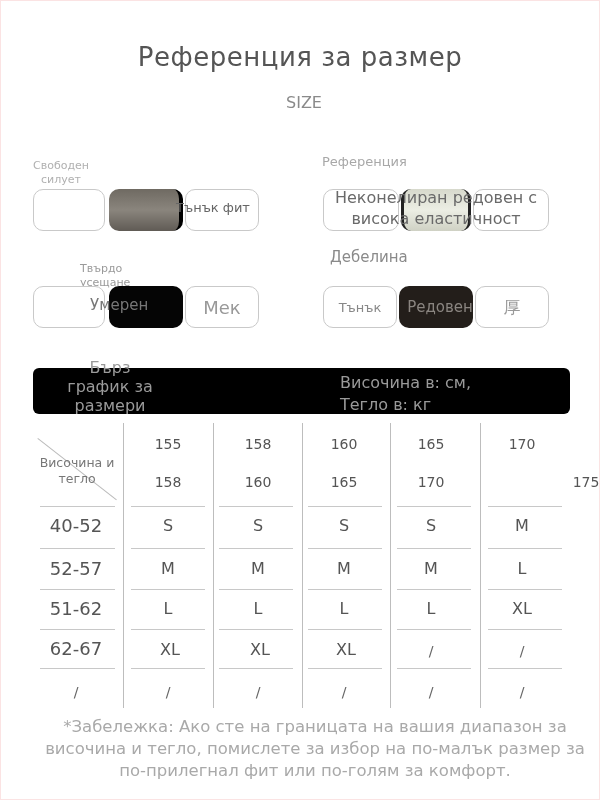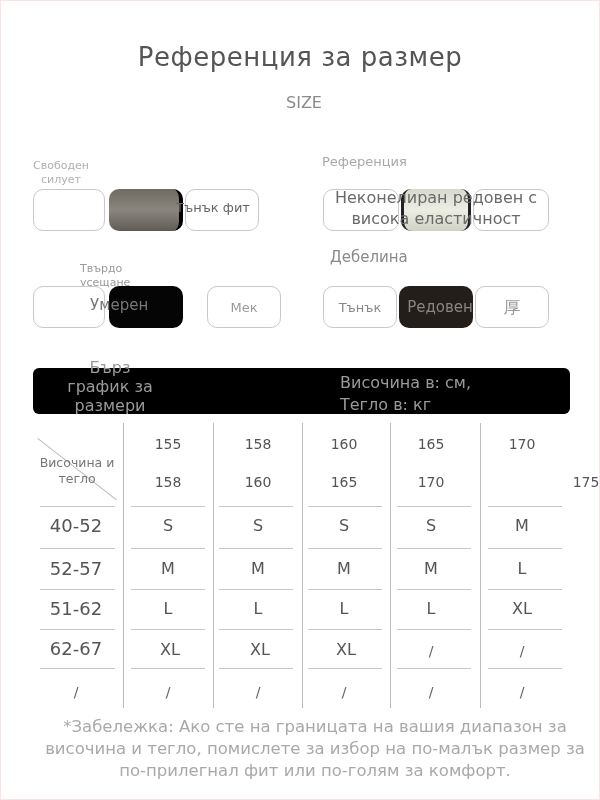--- a/index.html
+++ b/index.html
@@ -52,21 +52,21 @@
 
 <div class="grp-label mid" style="left:322px;top:155px;">Референция</div>
 <div class="seg" style="left:323px;top:189px;width:76px;"></div>
 <div class="seg sel-light" style="left:401px;top:189px;width:70px;"></div>
 <div class="seg" style="left:473px;top:189px;width:76px;"></div>
 <div class="overtext" style="left:330px;top:187px;width:212px;text-align:center;font-size:16px;line-height:21px;white-space:normal;color:#6a6a6a;">Неконелиран редовен с висока еластичност</div>
 
 <div class="grp-label" style="left:32px;top:262px;width:52px;text-align:left;color:#9a9a9a;margin-left:48px;">Твърдо усещане</div>
 <div class="seg" style="left:33px;top:286px;width:72px;"></div>
 <div class="seg sel-black" style="left:109px;top:286px;width:74px;"></div>
-<div class="seg" style="left:185px;top:286px;width:74px;font-size:13px;color:#999;margin-left:22px;">
+<div class="seg" style="left:185px;top:286px;width:74px;font-size:18px;color:#999;">
     <span>Мек</span>
   </div>
 <div class="overtext" style="left:90px;top:296px;font-size:15px;color:#777;">Умерен</div>
 
 <div class="grp-label big" style="left:330px;top:250px;">Дебелина</div>
 <div class="seg" style="left:323px;top:286px;width:74px;font-size:13px;color:#888;">
     <span>Тънък</span>
   </div>
 <div class="seg sel-dark" style="left:399px;top:286px;width:74px;font-size:15px;color:#8a8580;padding-left:8px;">
     <span>Редовен</span>

